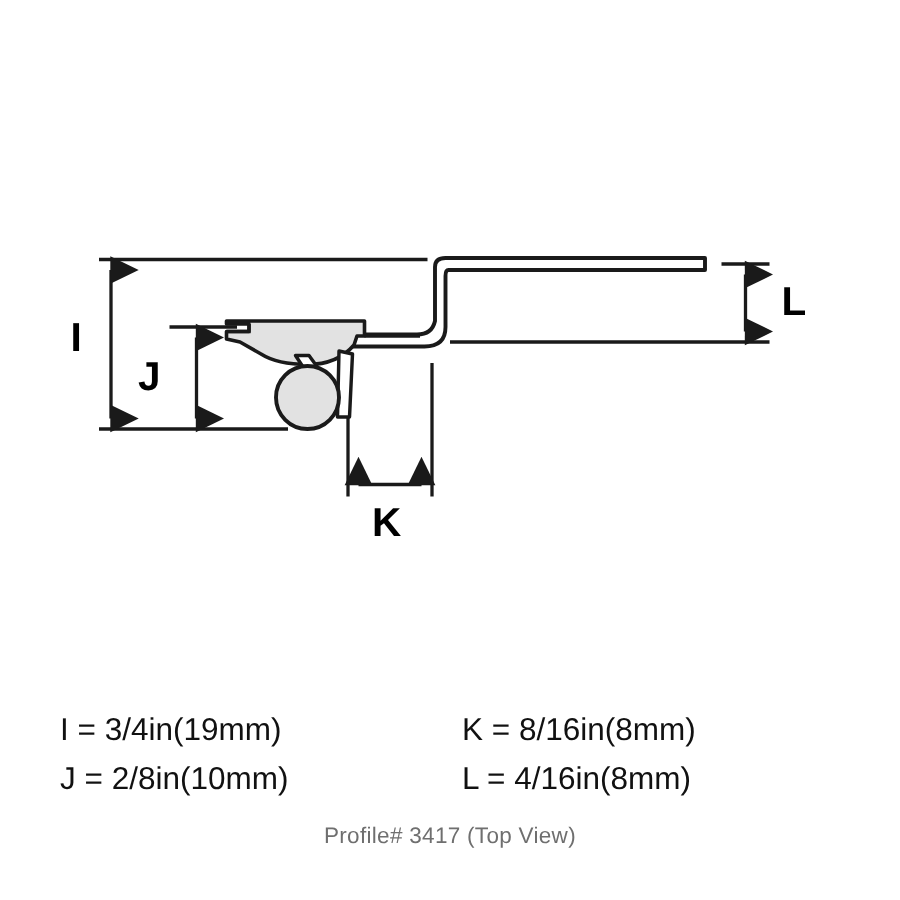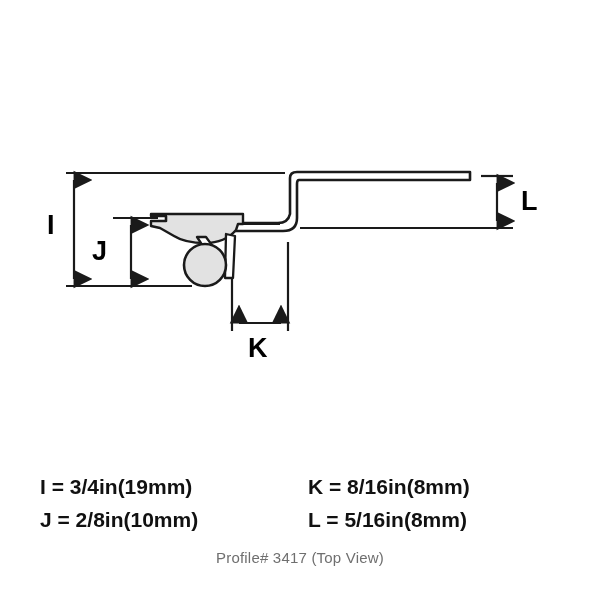--- a/index.html
+++ b/index.html
@@ -52,24 +52,24 @@
   .legend-col.left { width: 268px; }
   .legend-col.right { width: 212px; }
   .legend-row {
     font-size: 21px;
     line-height: 33px;
     color: #111111;
     white-space: nowrap;
     font-family: "Liberation Sans", sans-serif;
   }
   .legend-row .bold {
-    font-weight: bold;
+    font-weight: normal;
   }
   .legend-row .reg {
-    font-weight: bold;
+    font-weight: normal;
   }
   #caption {
     position: absolute;
     left: 0;
     top: 549px;
     width: 600px;
     text-align: center;
     font-size: 15px;
     color: #6f6f6f;
     font-family: "Liberation Sans", sans-serif;
@@ -182,20 +182,20 @@
       </div>
       <div class="legend-row">
         <span class="bold">J = 2/8in</span><span class="reg">(10mm)</span>
       </div>
     </div>
     <div class="legend-col right">
       <div class="legend-row">
         <span class="bold">K = 8/16in</span><span class="reg">(8mm)</span>
       </div>
       <div class="legend-row">
-        <span class="bold">L = 5/16in</span><span class="reg">(8mm)</span>
+        <span class="bold">L = 4/16in</span><span class="reg">(8mm)</span>
       </div>
     </div>
   </div>
 
   <div id="caption">Profile# 3417 (Top View)</div>
 
 </div>
 
 </body></html>

